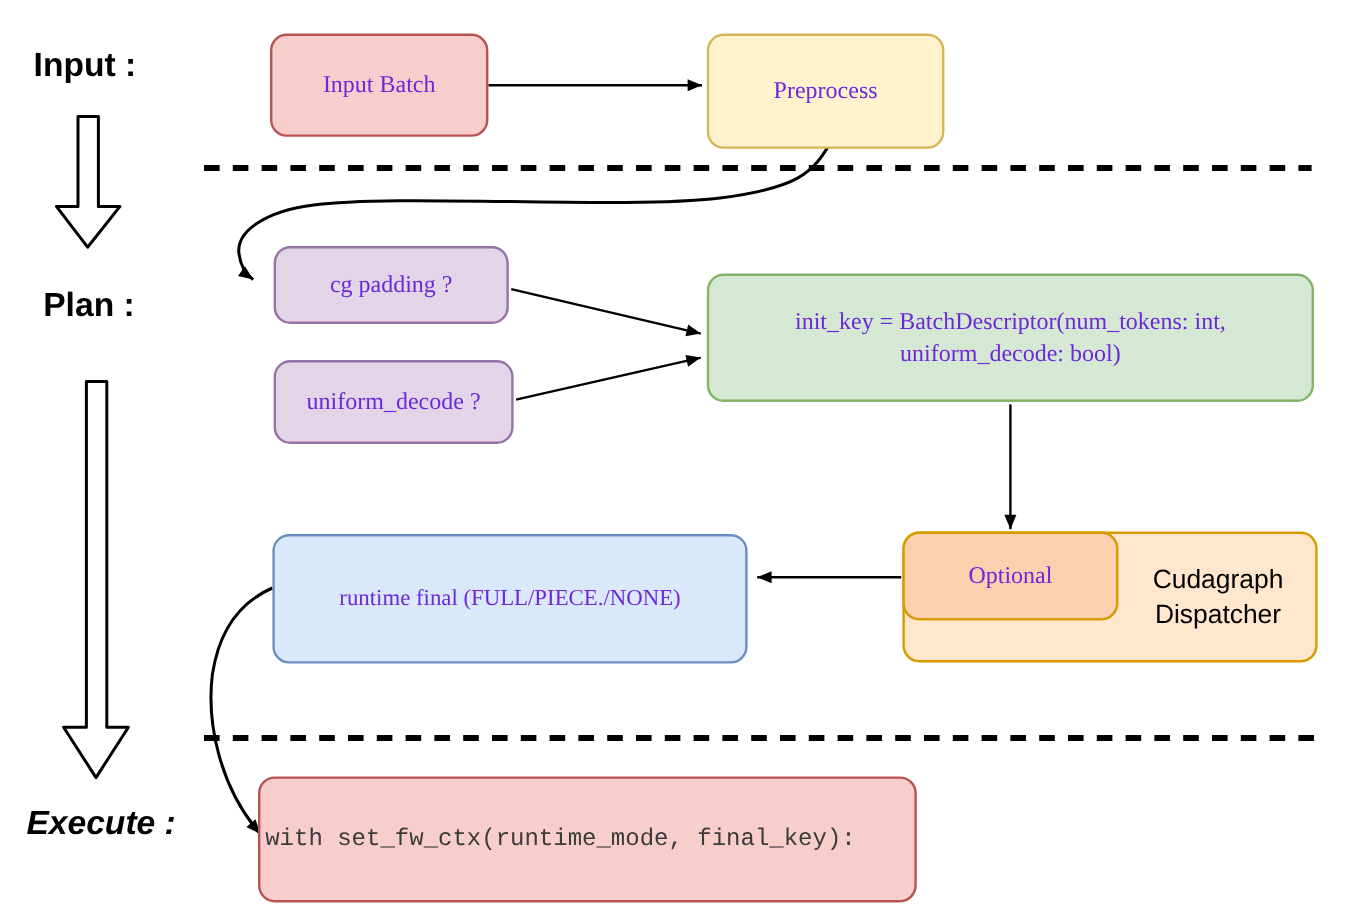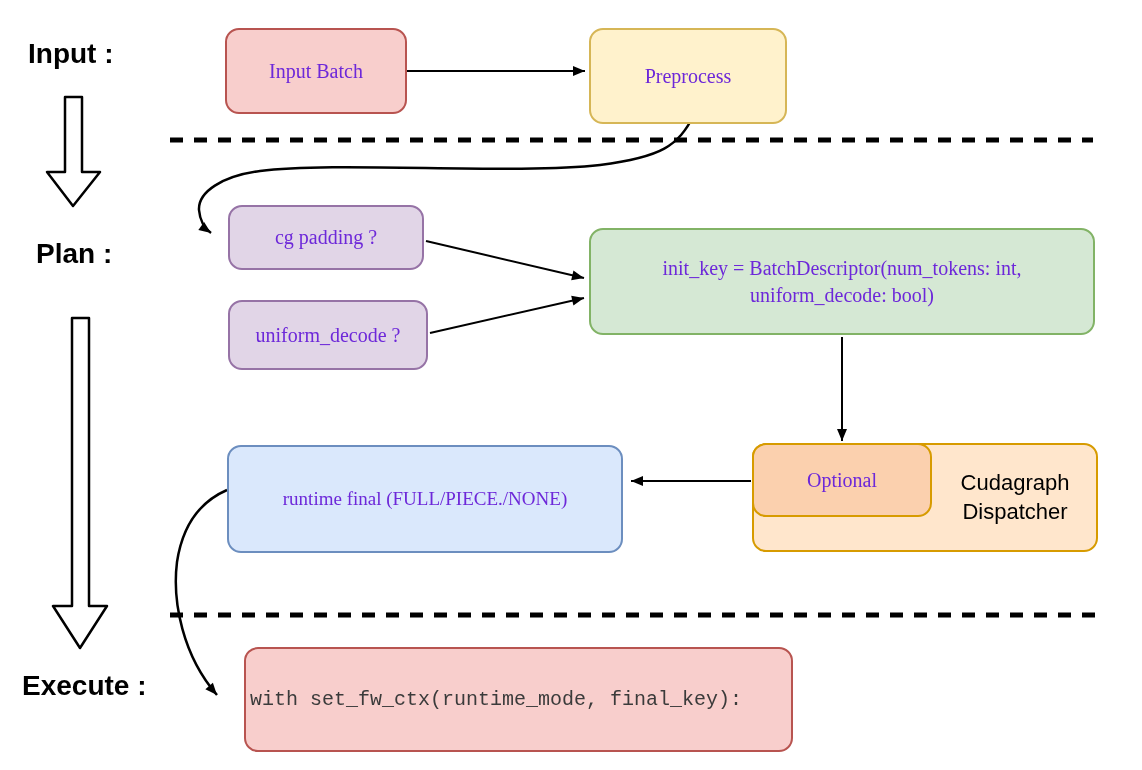--- a/index.html
+++ b/index.html
@@ -54,42 +54,42 @@
 
   .n-input-batch    { left: 225px; top: 28px;  width: 182px; height: 86px; font-size: 20px; }
   .n-preprocess     { left: 589px; top: 28px;  width: 198px; height: 96px; font-size: 20px; }
   .n-cg-padding     { left: 228px; top: 205px; width: 196px; height: 65px; font-size: 20px; }
   .n-uniform-decode { left: 228px; top: 300px; width: 200px; height: 70px; font-size: 20px; }
   .n-init-key       { left: 589px; top: 228px; width: 506px; height: 107px; font-size: 20px; }
   .n-cudagraph      { left: 752px; top: 443px; width: 346px; height: 109px; }
   .n-dispatch       { left: 752px; top: 443px; width: 180px; height: 74px; font-size: 20px; z-index: 2; }
   .n-runtime-mode   { left: 227px; top: 445px; width: 396px; height: 108px; font-size: 19px; }
   .n-execute-code   {
-    left: 244px; top: 647px; width: 549px; height: 105px;
+    left: 215px; top: 647px; width: 549px; height: 105px;
     align-items: flex-start;
     font-family: "Liberation Mono", monospace;
     font-size: 20px;
     line-height: 27px;
     color: var(--code-text);
     padding-left: 4px;
     text-align: left;
   }
   .n-execute-code .code-line { white-space: pre; }
   .cudagraph-label {
     position: absolute;
     z-index: 2;
     left: 932px; top: 468px; width: 166px;
     font-size: 22px;
     line-height: 29px;
     text-align: center;
     color: #000;
   }
   .sl-input   { left: 28px; top: 38px;  }
   .sl-plan    { left: 36px; top: 238px; }
-  .sl-execute { left: 22px; top: 670px; }
+  .sl-execute { left: 22px; top: 670px; font-style: italic; }
 </style>
 </head>
 <body>
 
 <div class="canvas">
 
   <svg class="edges" width="1142" height="770" viewBox="0 0 1142 770">
     <defs>
       <marker id="arrow" markerUnits="userSpaceOnUse" markerWidth="15" markerHeight="13" refX="13" refY="6" orient="auto">
         <path d="M 1 1 L 13 6 L 1 11 Z" fill="#000"></path>

